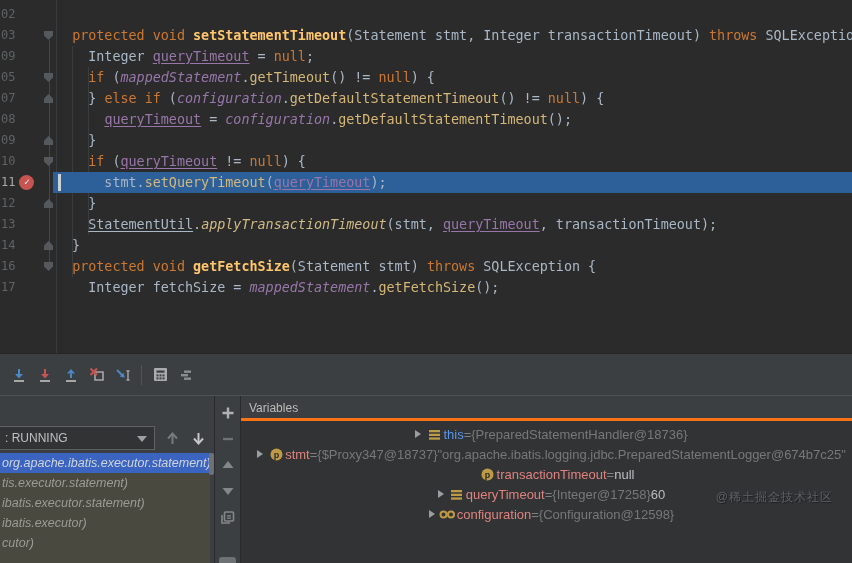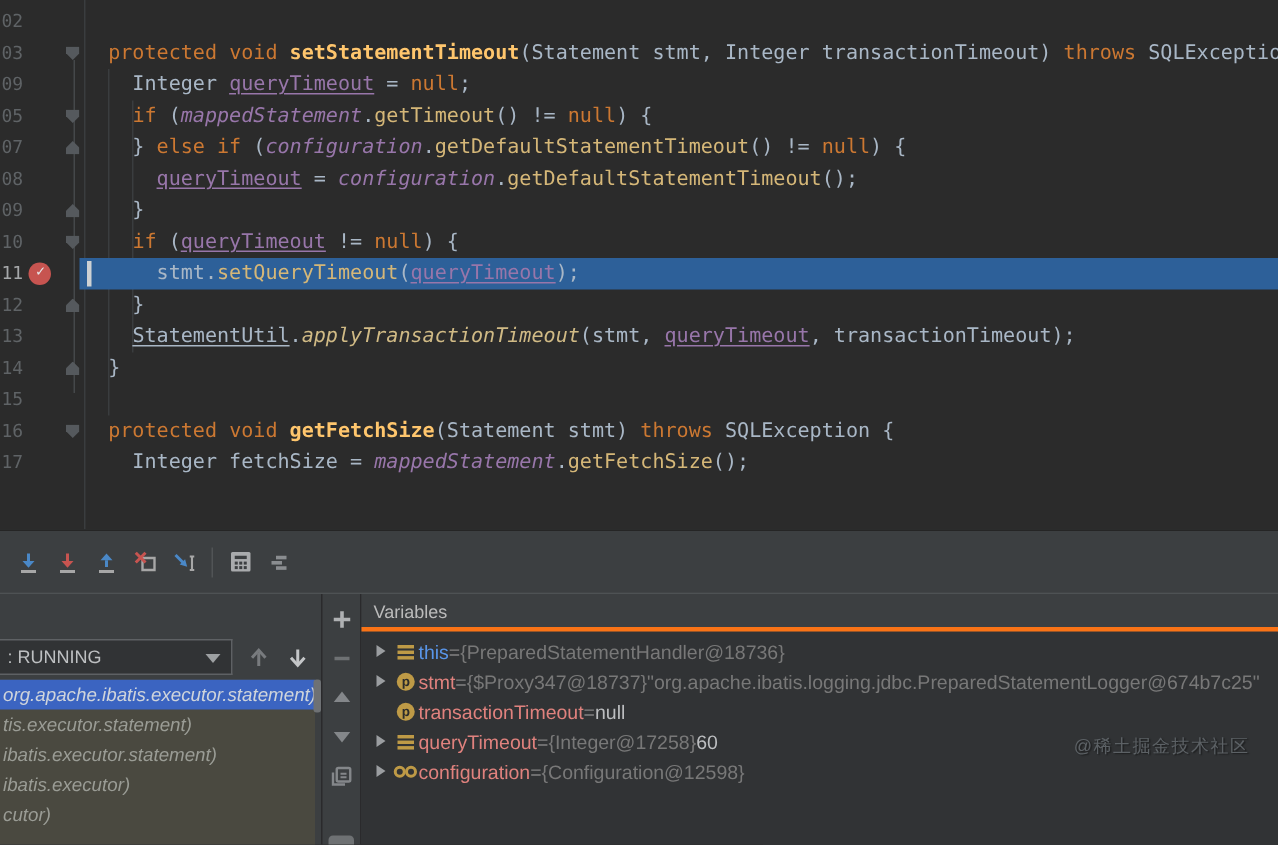--- a/index.html
+++ b/index.html
@@ -65,21 +65,21 @@
                 border-left:1px solid #2A2A2C; border-right:1px solid #2A2A2C;
                 display:flex; flex-direction:column; align-items:center; padding-top:6px; }
   .strip-btn { width:22px; height:22px; display:flex; align-items:center; justify-content:center; margin-bottom:4px; flex:none; }
   #strip-partial { position:absolute; left:4px; bottom:-5px; width:17px; height:12px; background:#6E7173; border-radius:3px; }
 
   
   #vars-panel { position:absolute; left:241px; top:0; width:611px; height:168px; background:#313335; }
   #vars-header { height:25px; background:#3C3F41; border-bottom:3px solid #f97316;
                  font-size:12px; color:#BBBBBB; padding:5px 0 0 8px; }
   #vars-rows { padding-top:3px; }
-  .var-row { height:20px; display:flex; align-items:center; white-space:nowrap; overflow:hidden; font-size:13px; }
+  .var-row { height:20px; display:flex; align-items:center; white-space:nowrap; overflow:hidden; font-size:13px;justify-content:center; }
   .var-arrow-box { width:14px; margin-left:6px; flex:none; display:flex; justify-content:center; }
   .var-arrow { width:0; height:0; border-left:6px solid #9B9EA1; border-top:4.5px solid transparent; border-bottom:4.5px solid transparent; }
   .var-icon-box { width:18px; flex:none; display:flex; justify-content:center; }
   .vname-coral { color:#E0827E; }
   .vname-blue  { color:#5995E8; }
   .veq  { color:#808080; }
   .vref { color:#787878; }
   .vlit { color:#BCBEC0; }
   .vstr { color:#787878; }
 
@@ -175,26 +175,20 @@
         </div>
         <div class="eline">
           <div class="gut">
             <span class="lnum">14</span>
             <span class="fold up"></span>
           </div>
           <div class="code"><span class="tk-pl">  }</span></div>
         </div>
         <div class="eline">
           <div class="gut">
-            <span class="lnum">15</span>
-          </div>
-          <div class="code"></div>
-        </div>
-        <div class="eline">
-          <div class="gut">
             <span class="lnum">16</span>
             <span class="fold down"></span>
           </div>
           <div class="code"><span class="tk-pl">  </span><span class="tk-kw">protected</span><span class="tk-pl"> </span><span class="tk-kw">void</span><span class="tk-pl"> </span><span class="tk-md">getFetchSize</span><span class="tk-pl">(Statement stmt) </span><span class="tk-kw">throws</span><span class="tk-pl"> SQLException {</span></div>
         </div>
         <div class="eline">
           <div class="gut">
             <span class="lnum">17</span>
           </div>
           <div class="code"><span class="tk-pl">    Integer fetchSize = </span><span class="tk-fl">mappedStatement</span><span class="tk-pl">.</span><span class="tk-ca">getFetchSize</span><span class="tk-pl">();</span></div>

